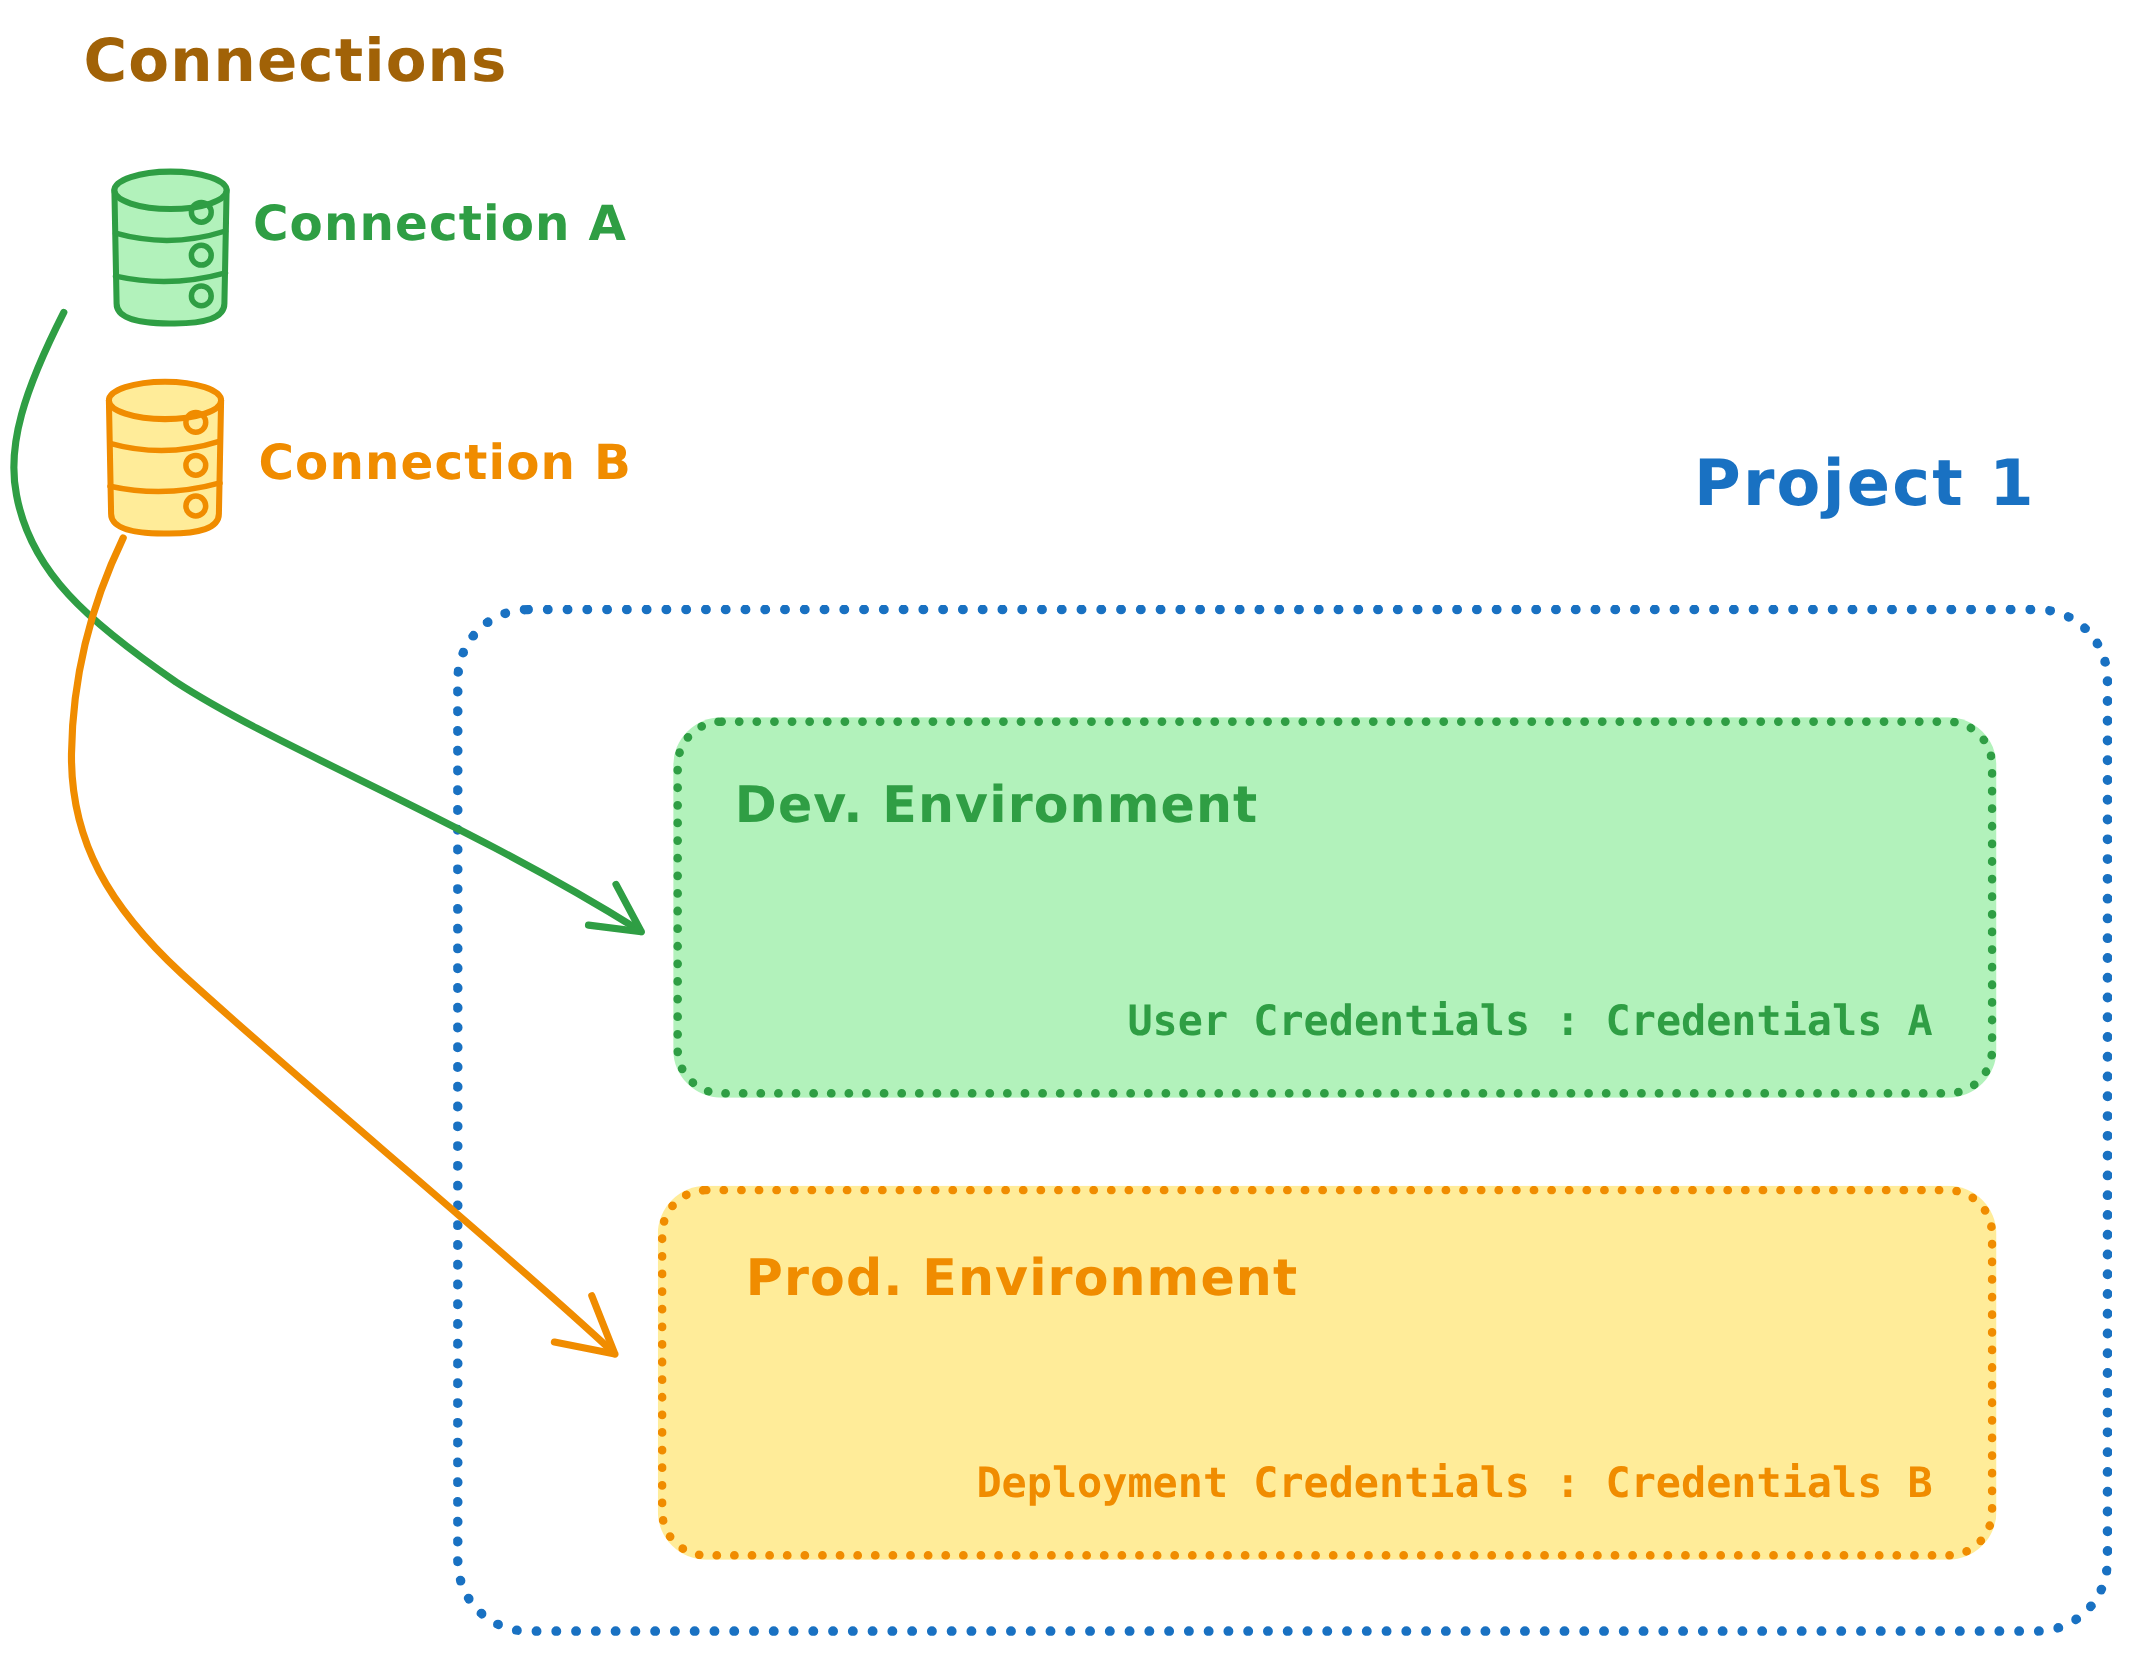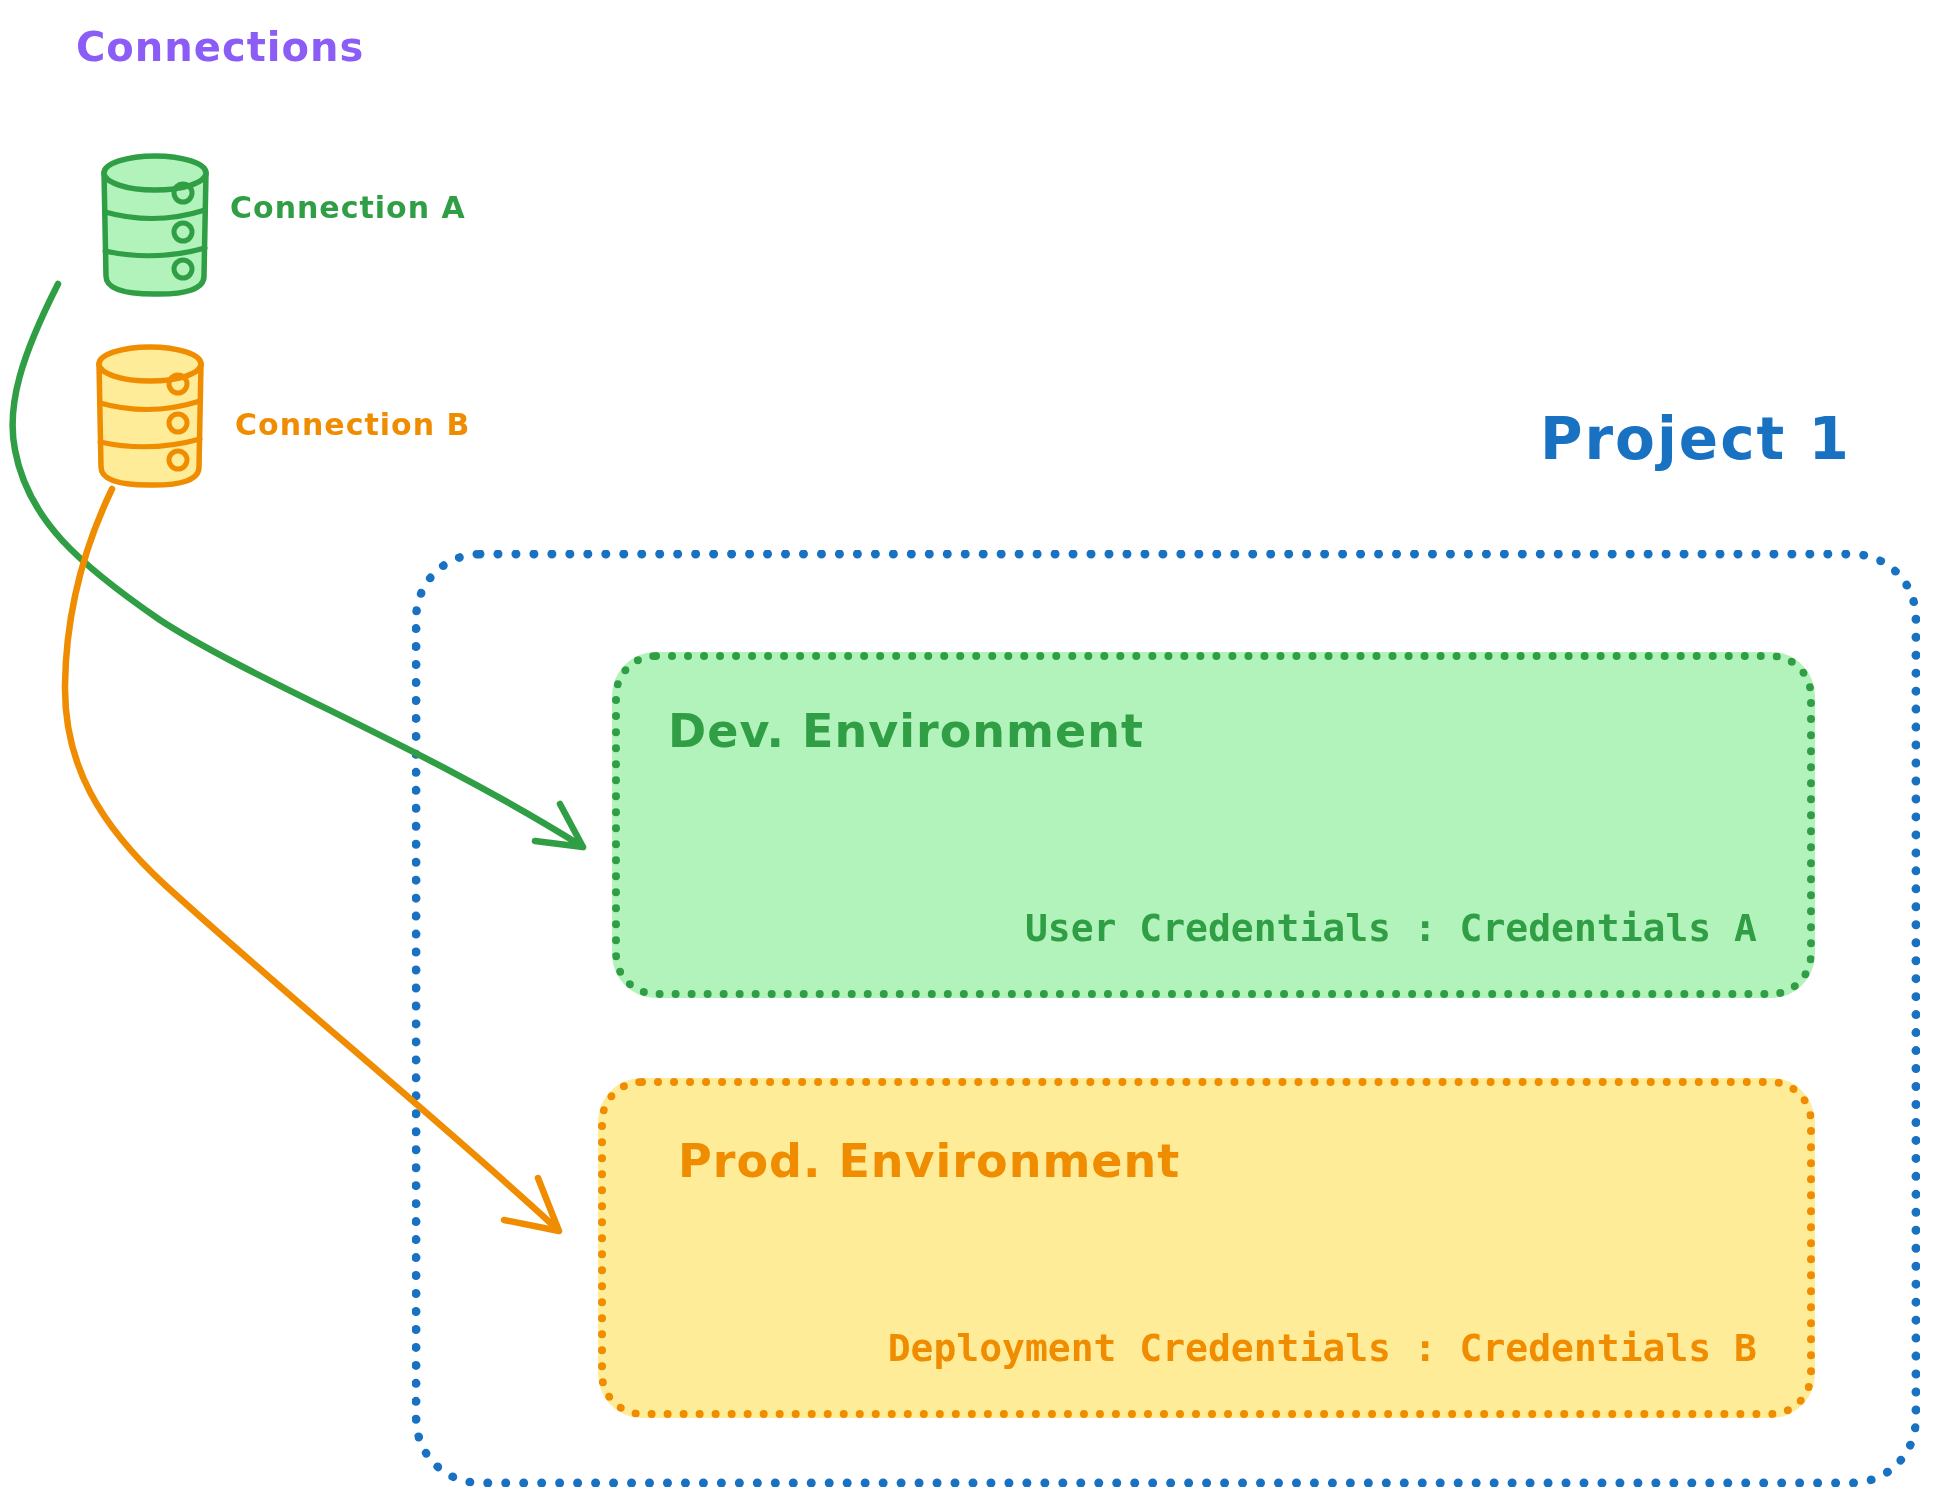--- a/index.html
+++ b/index.html
@@ -11,39 +11,38 @@
     width: 1948px;
     height: 1506px;
     background: #ffffff;
     overflow: hidden;
   }
 
   
   .diagram-title {
     position: absolute;
     left: 76px; top: 24px;
-    font-size: 40px;
+    font-size: 54px;
     font-weight: bold;
     letter-spacing: 1px;
-    color: #8b5cf6;
+    color: #a16207;
   }
 
   .conn-item { position: absolute; }
   .conn-item .db-icon { position: absolute; left: 0; top: 0; }
 
   .conn-a { left: 93px; top: 146px; }
   .conn-b { left: 88px; top: 333px; }
 
   .conn-label {
     position: absolute;
     white-space: nowrap;
-    font-size: 30px;
+    font-size: 44px;
     font-weight: bold;
     letter-spacing: 1px;
-    margin-top: 12px;
   }
   .conn-a .conn-label { left: 137px; top: 32px; color: #2f9e44; }
   .conn-b .conn-label { left: 147px; top: 62px; color: #f08c00; }
 
   .project-title {
     position: absolute;
     left: 1540px; top: 405px;
     font-size: 58px;
     font-weight: bold;
     letter-spacing: 2px;

